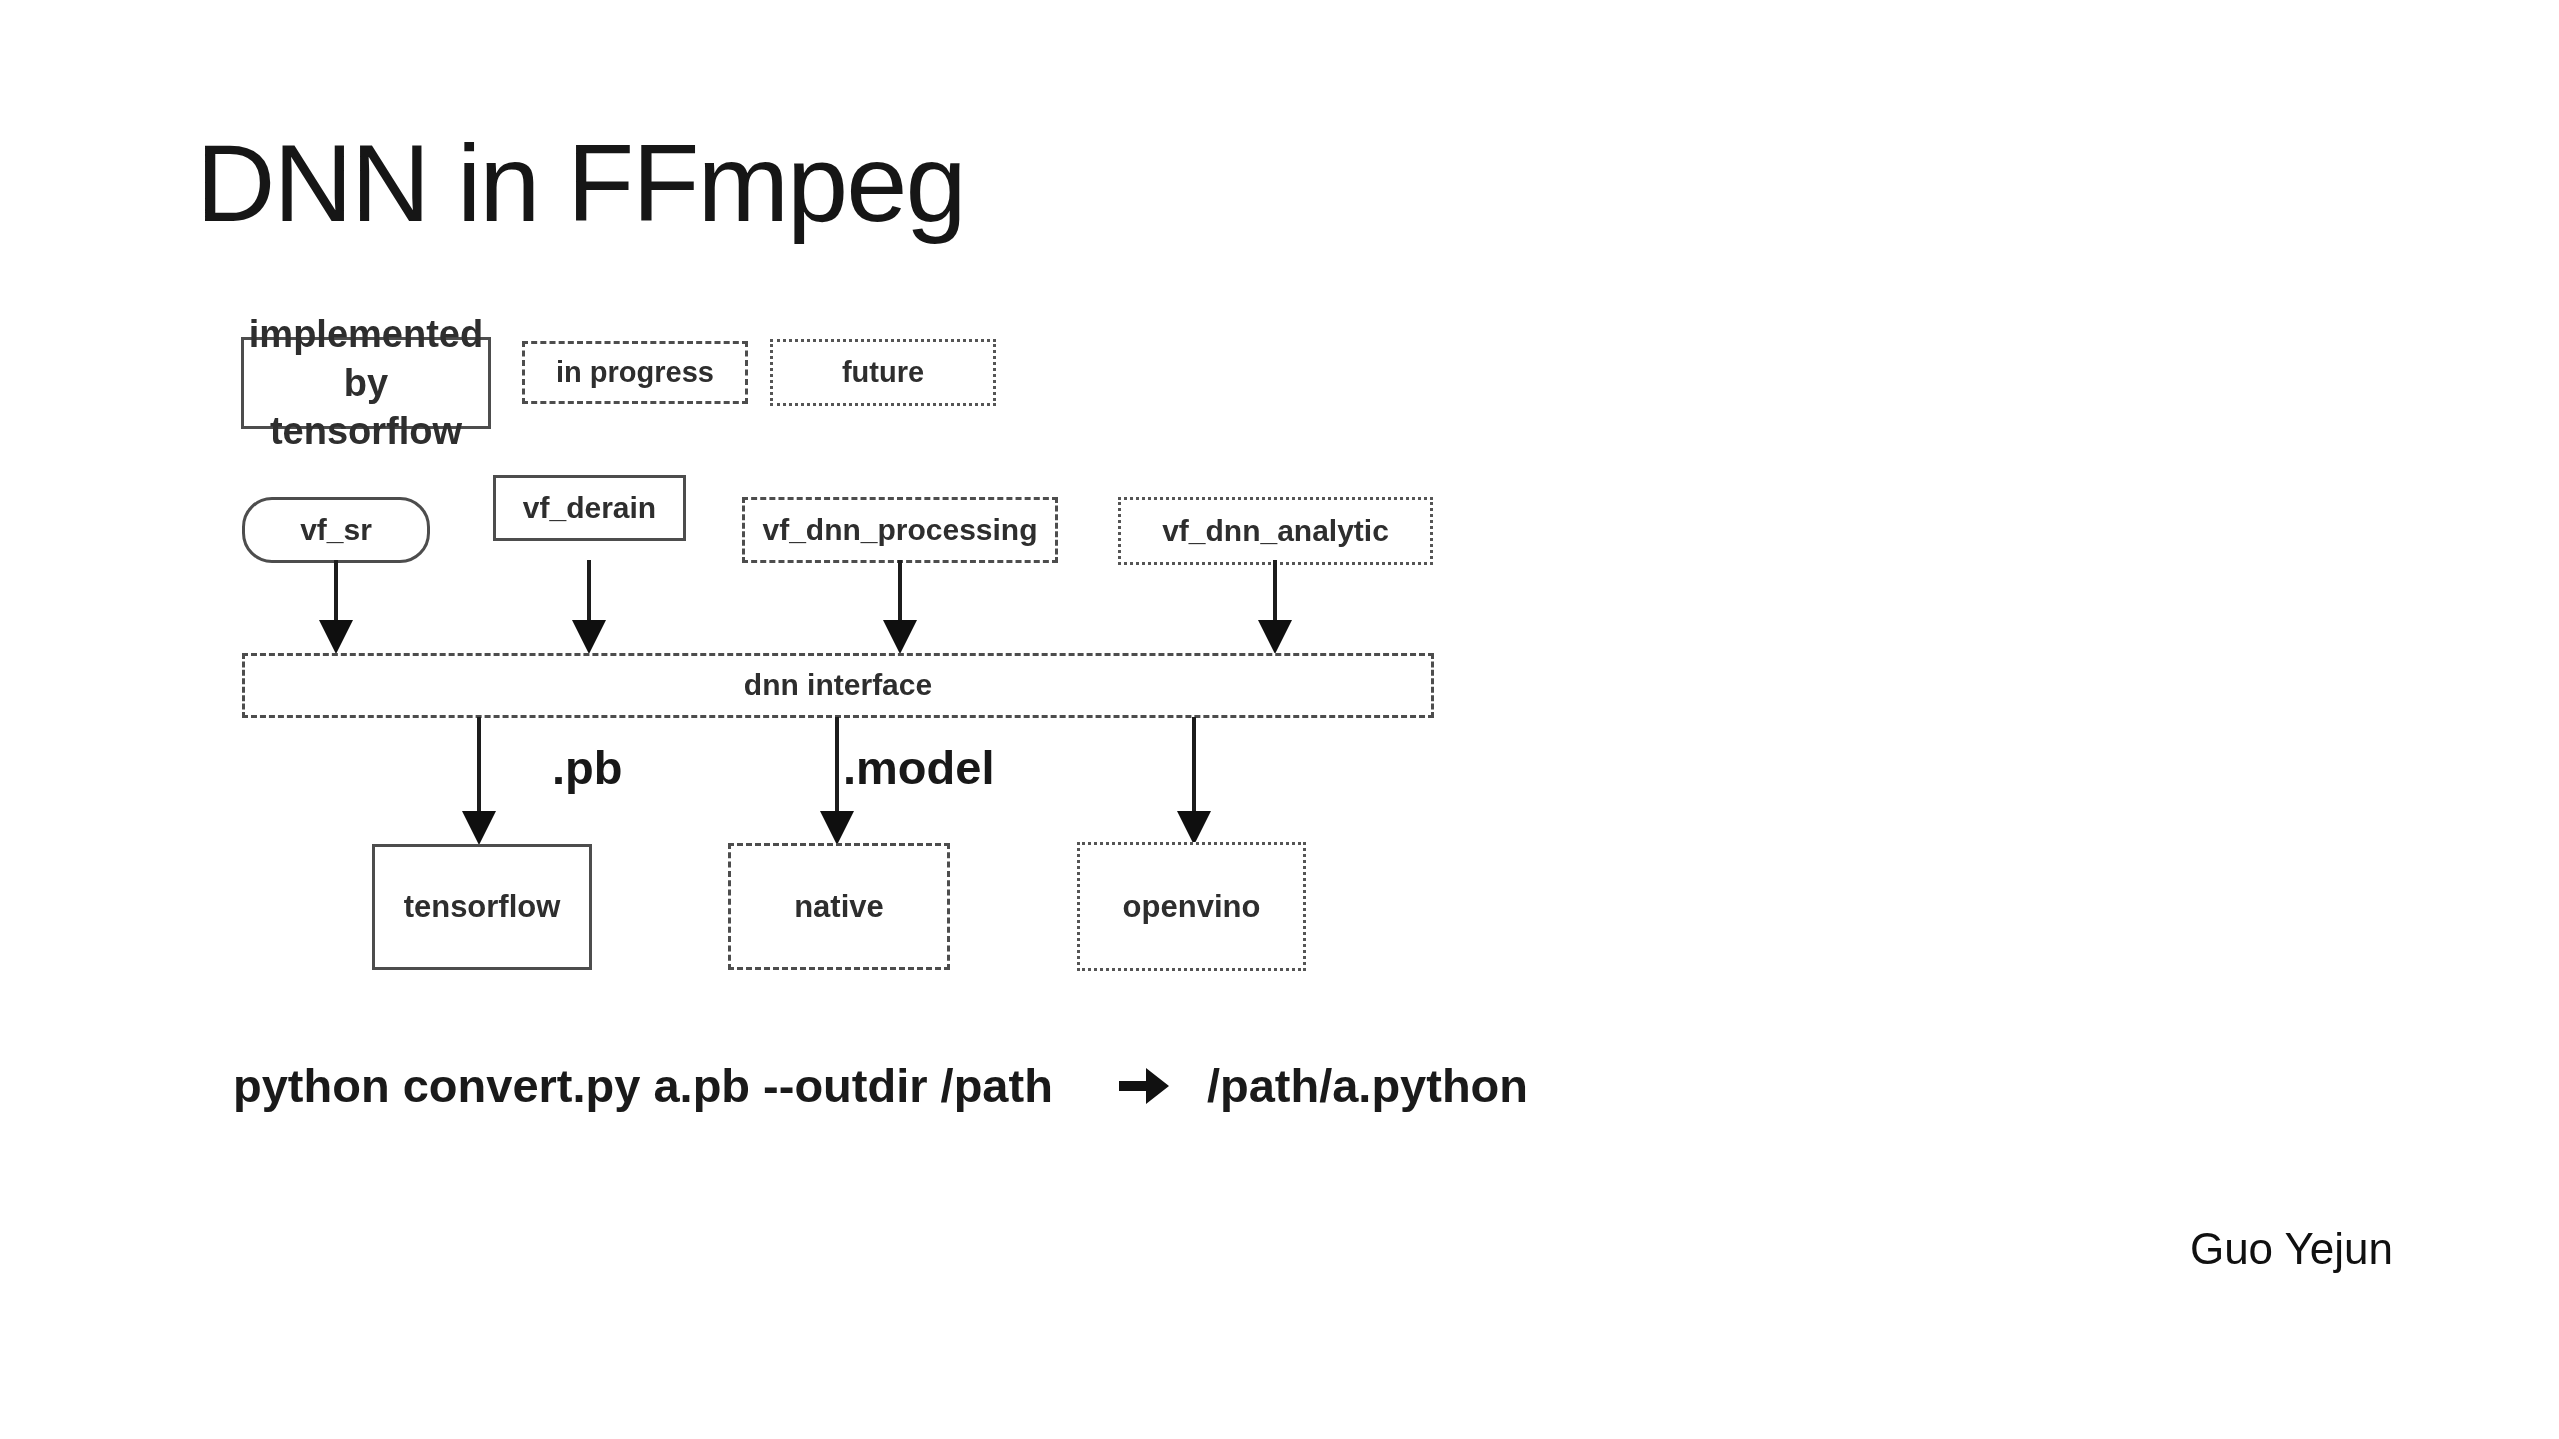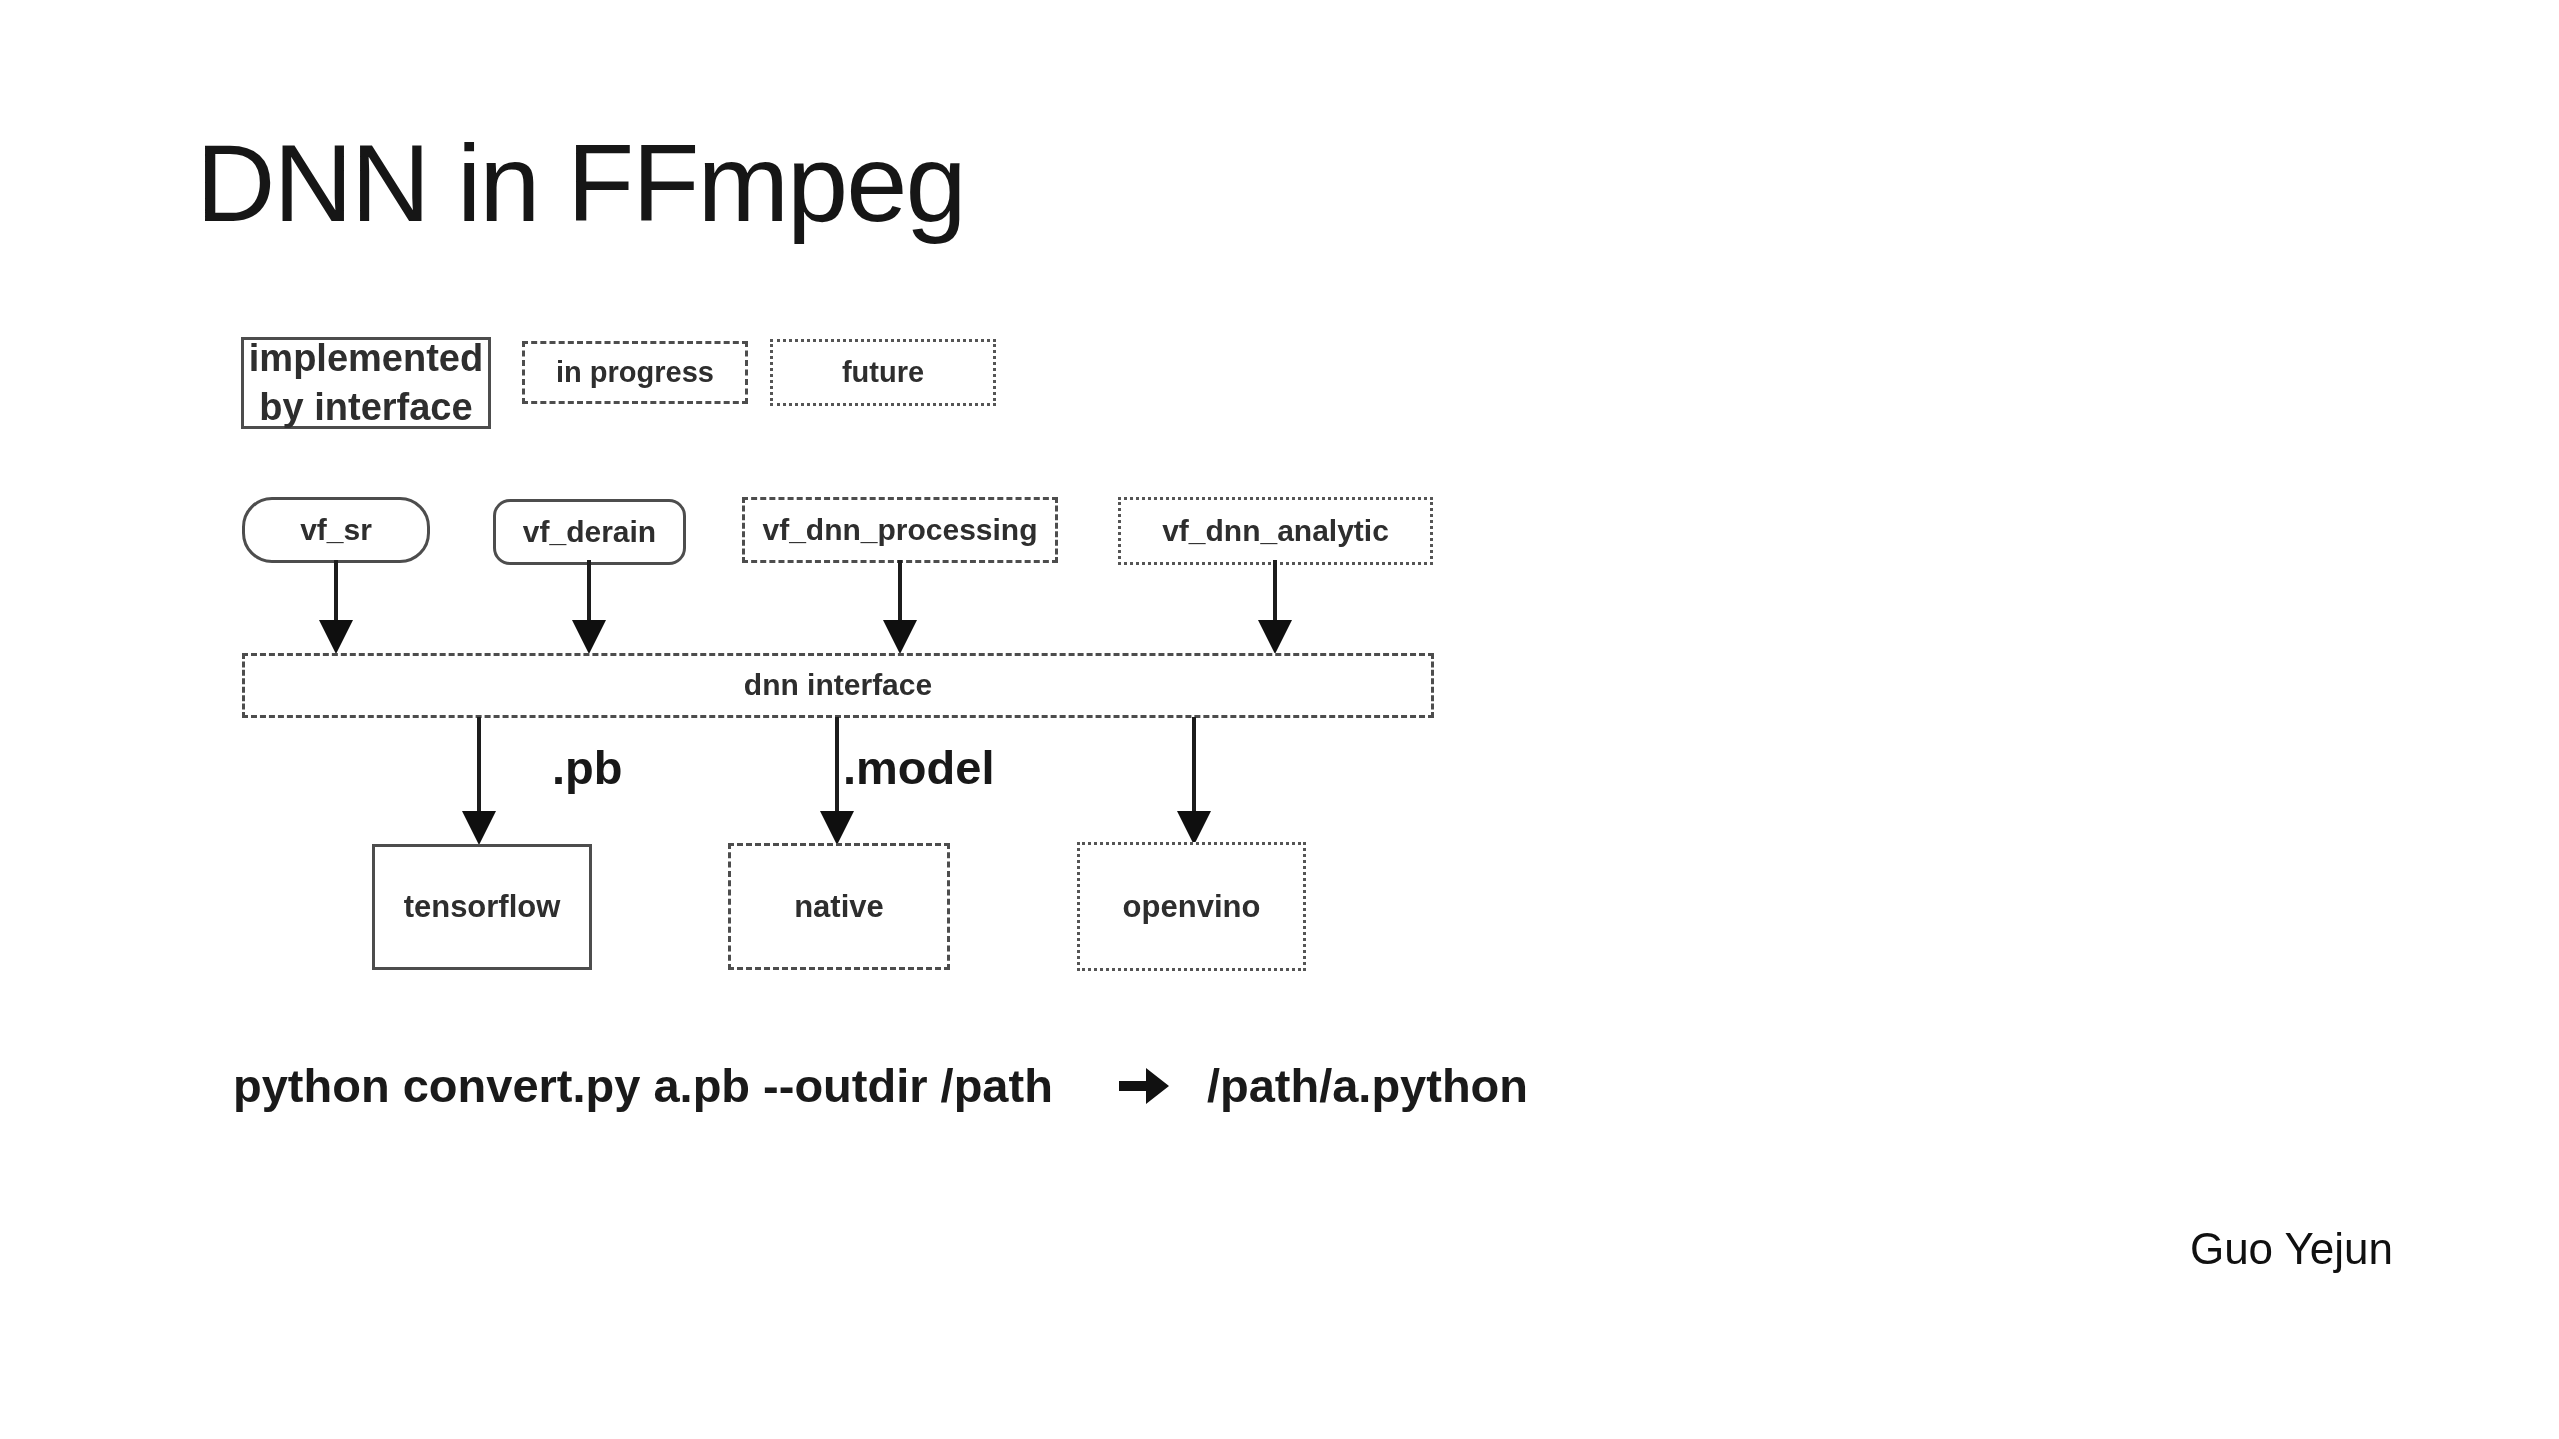--- a/index.html
+++ b/index.html
@@ -48,21 +48,21 @@
   .b-dashed { border: 3px dashed #4d4d4d; }
   .b-dotted { border: 3px dotted #555555; }
 
   
   .legend-implemented { left: 241px; top: 337px; width: 250px; height: 92px; font-size: 38px; }
   .legend-inprogress  { left: 522px; top: 341px; width: 226px; height: 63px; font-size: 29px; }
   .legend-future      { left: 770px; top: 339px; width: 226px; height: 67px; font-size: 29px; }
 
   
   .f-sr       { left: 242px;  top: 497px; width: 188px; height: 66px; font-size: 30px; border-radius: 30px; }
-  .f-derain   { left: 493px;  top: 499px; width: 193px; height: 66px; font-size: 30px; border-radius: 17px; }
+  .f-derain   { left: 493px;  top: 475px; width: 193px; height: 66px; font-size: 30px; }
   .f-proc     { left: 742px;  top: 497px; width: 316px; height: 66px; font-size: 30px; }
   .f-analytic { left: 1118px; top: 497px; width: 315px; height: 68px; font-size: 30px; }
 
   
   .iface { left: 242px; top: 653px; width: 1192px; height: 65px; font-size: 30px; }
 
   
   .bk-tf       { left: 372px;  top: 844px; width: 220px; height: 126px; font-size: 31px; }
   .bk-native   { left: 728px;  top: 843px; width: 222px; height: 127px; font-size: 31px; }
   .bk-openvino { left: 1077px; top: 842px; width: 229px; height: 129px; font-size: 31px; }
@@ -145,21 +145,21 @@
 
 <div class="slide">
 
   <div class="title">DNN in FFmpeg</div>
 
   <div class="diagram">
 
     <div class="dbox b-solid legend-implemented">
       <div>
         <div>implemented</div>
-        <div>by interface</div>
+        <div>by tensorflow</div>
       </div>
     </div>
     <div class="dbox b-dashed legend-inprogress">
       <span>in progress</span>
     </div>
     <div class="dbox b-dotted legend-future">
       <span>future</span>
     </div>
 
     <div class="dbox b-solid f-sr">

